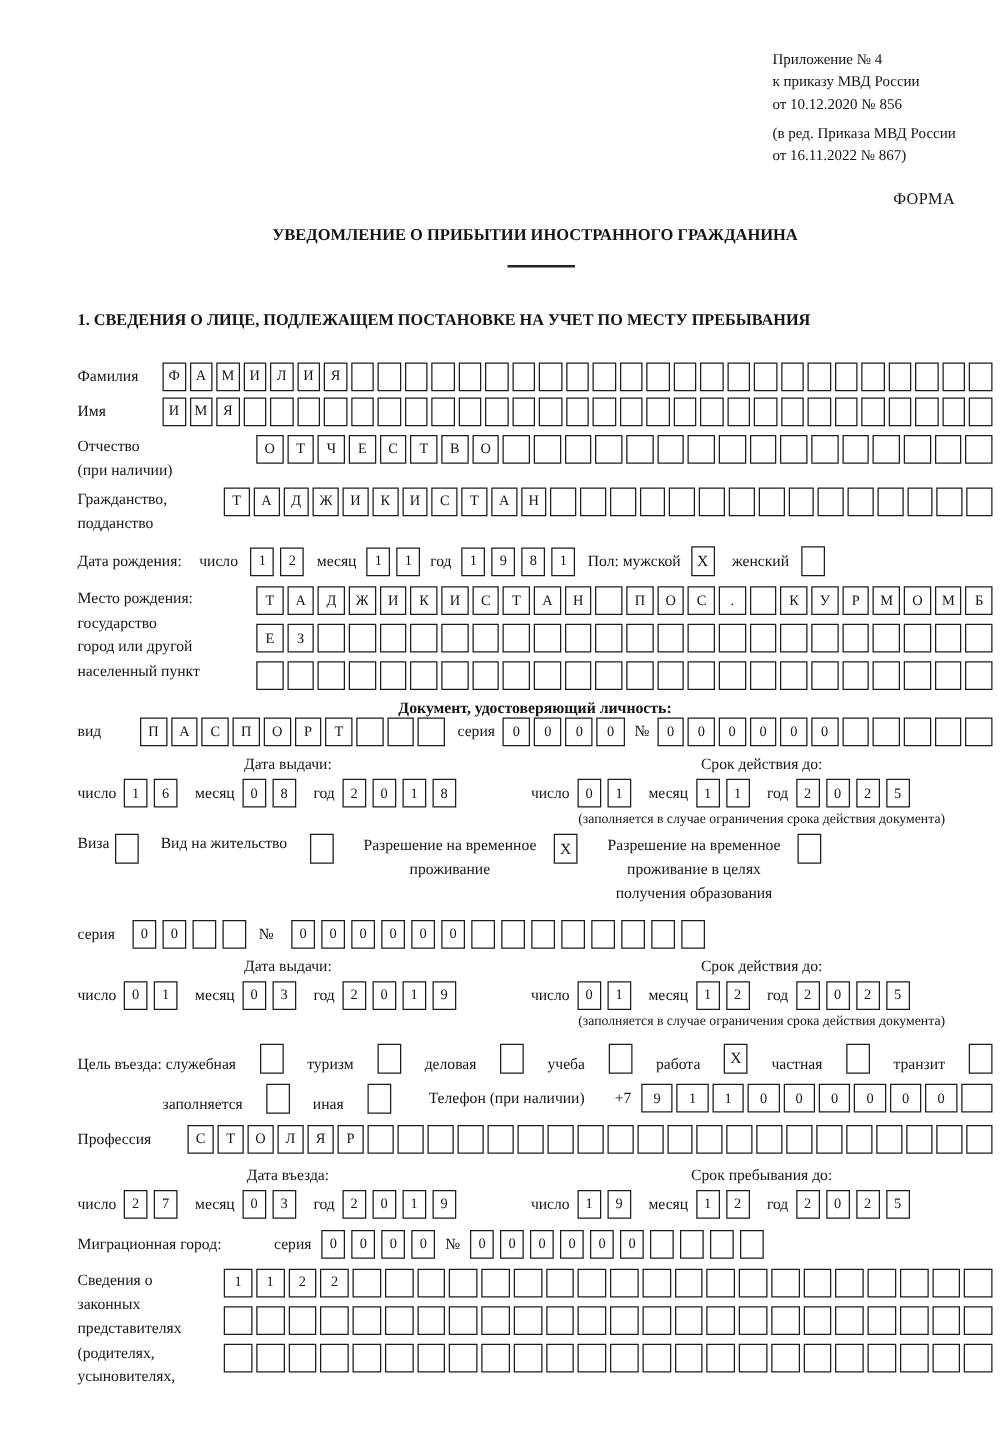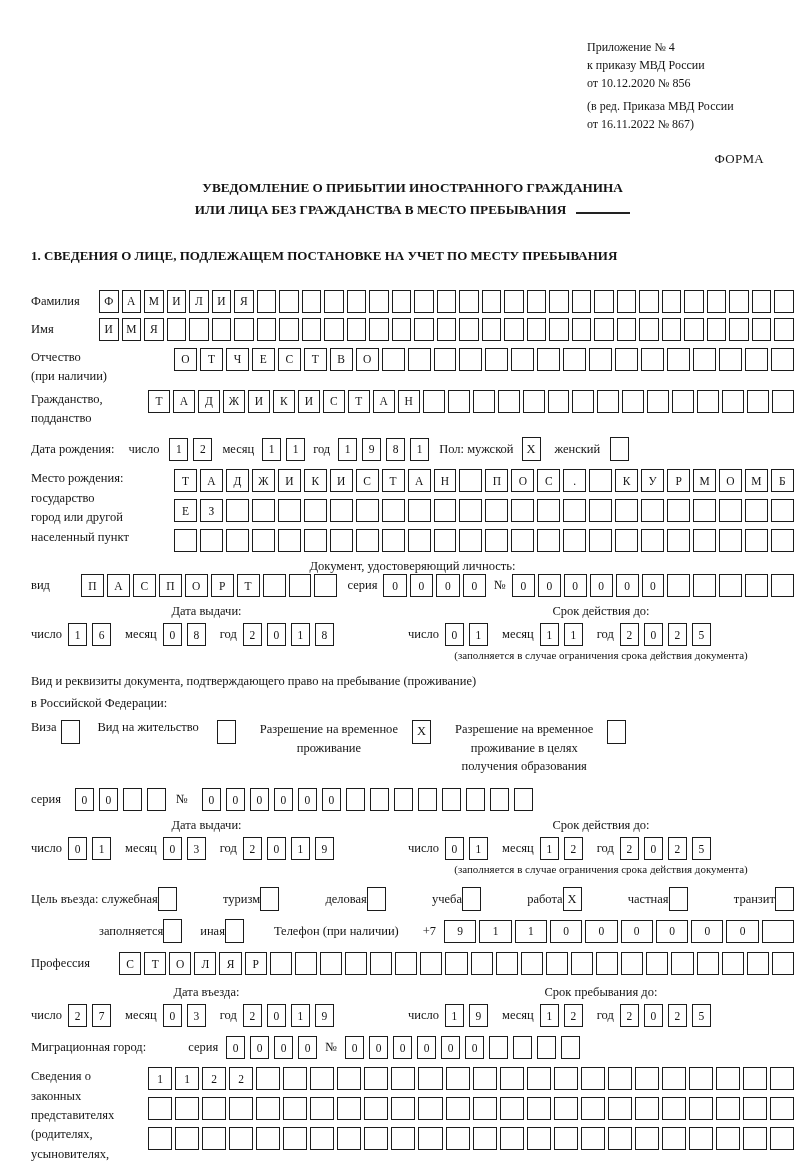--- a/index.html
+++ b/index.html
@@ -1,47 +1,47 @@
 <!DOCTYPE html>
 <html><head>
 <meta charset="utf-8">
 <style>
   html,body{margin:0;padding:0;background:#fff}
   body{width:800px;height:1163px;overflow:hidden;font-family:"Liberation Serif",serif;color:#141414;font-size:12.5px}
-  .page{box-sizing:border-box;padding:38px 6px 0 31px;height:100%}
+  .page{box-sizing:border-box;padding:38px 6px 0 62px;height:100%}
 
   .appendix{margin-left:556px;font-size:12px;line-height:1.5}
   .appendix-note{margin-top:5px}
   .forma{font-weight:normal;text-align:right;margin:18px 30px 0 0;font-size:13px;letter-spacing:.3px}
   .title{text-align:center;font-weight:bold;font-size:13.2px;line-height:1.7;margin-top:10px}
   .blank-line{display:inline-block;width:54px;border-bottom:2px solid #222;height:13px;margin-left:10px}
   .sec{font-weight:bold;font-size:13px;margin-top:26px}
 
   .row{display:flex;align-items:center;margin-top:5px}
   .row.top{align-items:flex-start}
   .lbl{flex:0 0 auto}
   .stack{line-height:1.55}
   .t{flex:0 0 auto;white-space:nowrap}
   .boxes{display:flex;gap:3px;flex:1 1 auto;min-width:0}
   .boxes.fx{flex:0 0 auto;gap:5px}
   .boxes.fx .cell{flex:0 0 19px}
   .cell{flex:1 1 0;min-width:0;height:23px;border:1.7px solid #1c1c1c;display:flex;align-items:center;justify-content:center;font-size:11.5px;box-sizing:border-box;background:#fff}
   .cb{flex:0 0 19px;width:19px;height:24px;border:1.7px solid #1c1c1c;display:inline-flex;align-items:center;justify-content:center;font-size:12.5px;box-sizing:border-box;background:#fff}
 
-  .center-b{text-align:center;font-weight:normal;margin-top:7px;font-size:12.6px}
+  .center-b{text-align:center;font-weight:bold;margin-top:7px;font-size:12.6px}
   .dates{display:flex;margin-top:7px}
   .dcol.left{width:46%}
   .dcol.right{width:54%;padding-left:26px;box-sizing:border-box}
   .dhead{text-align:center;margin-bottom:4px}
   .dline{display:flex;align-items:center;gap:6px}
   .note{font-size:11px;margin-top:3px;text-align:center;white-space:nowrap}
 
   .col{display:flex;flex-direction:column;gap:7px;flex:1 1 auto;min-width:0}
   .pt-label{text-align:center;line-height:1.5}
-  .pair{display:flex;align-items:center;gap:0}
+  .pair{display:flex;align-items:flex-end;gap:19px}
   .ml8{margin-left:8px}.ml10{margin-left:10px}.ml14{margin-left:14px}.ml18{margin-left:18px}
   .ml24{margin-left:24px}.ml30{margin-left:30px}.ml42{margin-left:42px}
   .mr6{margin-right:6px}
 </style>
 </head>
 <body>
 
 <div class="page">
 
   <div class="appendix">
@@ -49,21 +49,21 @@
     <div>к приказу МВД России</div>
     <div>от 10.12.2020 № 856</div>
     <div class="appendix-note">(в ред. Приказа МВД России</div>
     <div>от 16.11.2022 № 867)</div>
   </div>
 
   <div class="forma">ФОРМА</div>
 
   <div class="title">
     <div>УВЕДОМЛЕНИЕ О ПРИБЫТИИ ИНОСТРАННОГО ГРАЖДАНИНА</div>
-    <div><span>ИЛИ ЛИЦА БЕЗ ГРАЖДАНСТВА В МЕСТО ПРЕБЫВАНИЯ</span><span class="blank-line"></span></div>
+    <div><span class="blank-line"></span></div>
   </div>
 
   <div class="sec">1. СВЕДЕНИЯ О ЛИЦЕ, ПОДЛЕЖАЩЕМ ПОСТАНОВКЕ НА УЧЕТ ПО МЕСТУ ПРЕБЫВАНИЯ</div>
 
   <div class="row" style="margin-top:26px">
     <span class="lbl" style="width:68px">Фамилия</span>
     <span class="boxes">
         <span class="cell">Ф</span>
         <span class="cell">А</span>
         <span class="cell">М</span>
@@ -397,24 +397,20 @@
             <span class="cell">2</span>
             <span class="cell">0</span>
             <span class="cell">2</span>
             <span class="cell">5</span>
           </span>
       </div>
       <div class="note">(заполняется в случае ограничения срока действия документа)</div>
     </div>
   </div>
 
-  <div style="margin-top:10px;line-height:1.7">
-    <div>Вид и реквизиты документа, подтверждающего право на пребывание (проживание)</div>
-    <div>в Российской Федерации:</div>
-  </div>
 
   <div class="row top" style="margin-top:6px">
     <span class="t">Виза</span>
     <span class="cb" style="margin-left:4px"></span>
     <span class="t ml18">Вид на жительство</span>
     <span class="cb ml18"></span>
     <span class="pt-label ml24">
       <div>Разрешение на временное</div>
       <div>проживание</div>
     </span>

